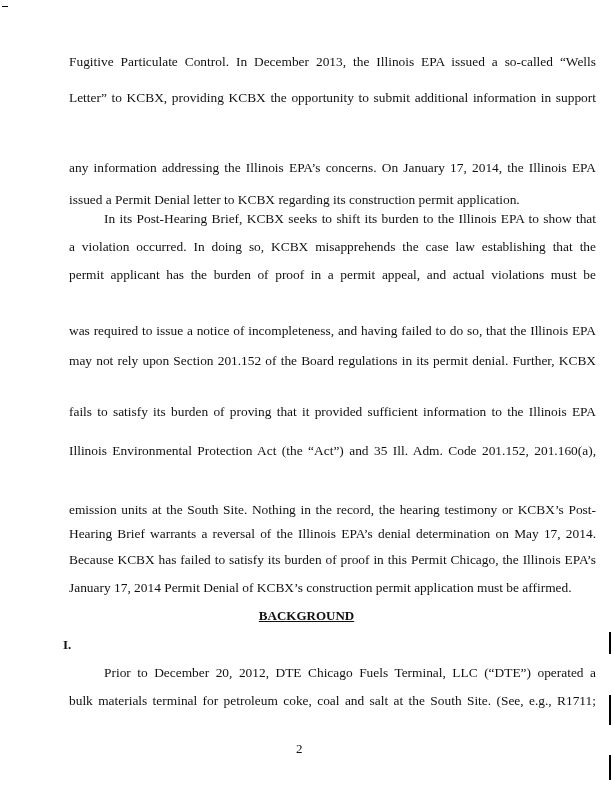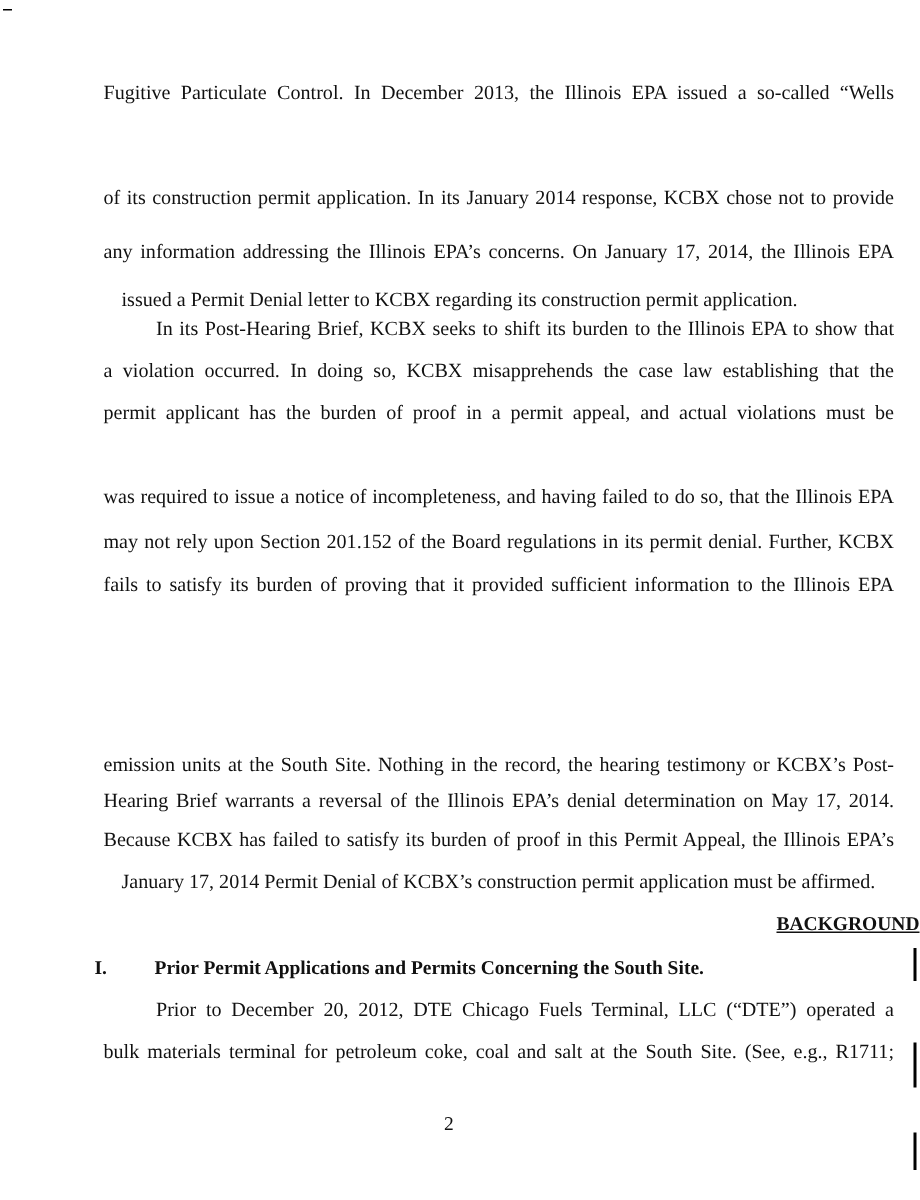--- a/index.html
+++ b/index.html
@@ -2,57 +2,57 @@
 <html><head>
   <meta charset="utf-8">
   <style>
     html, body { margin: 0; padding: 0; background: #ffffff; }
     body { width: 613px; height: 800px; position: relative; overflow: hidden;
            font-family: "Liberation Serif", serif; color: #111; }
     .page { position: absolute; left: 0; top: 0; width: 613px; height: 800px; }
     .line { position: absolute; left: 69px; width: 527px; font-size: 13.4px;
             line-height: 16px; white-space: nowrap; text-align: justify;
             text-align-last: justify; }
-    .line.last { text-align-last: left; margin-left: 12px; }
+    .line.last { text-align-last: left; }
     .line.indent { left: 104px; width: 492px; }
-    .heading { position: absolute; left: 0; width: 613px; top: 608px; text-align: right;
+    .heading { position: absolute; left: 0; width: 613px; top: 608px; text-align: center;
                font-weight: bold; font-size: 13px; text-decoration: underline; }
     .sec-num { position: absolute; left: 63px; top: 637px; font-weight: bold; font-size: 13px; }
     .sec-title { position: absolute; left: 103px; top: 637px; font-weight: bold; font-size: 13px; }
     .page-num { position: absolute; left: 296px; top: 741px; font-size: 13px; }
     .mark { position: absolute; background: #000; }
   </style>
 </head>
 <body>
 
 <div class="page">
 
   <div class="mark" style="left:2px;top:6px;width:6px;height:1px;"></div>
   <div class="mark" style="left:609px;top:632px;width:2px;height:22px;"></div>
   <div class="mark" style="left:609px;top:695px;width:2px;height:30px;"></div>
   <div class="mark" style="left:609px;top:755px;width:2px;height:25px;"></div>
 
   <div class="line" style="top:54px">Fugitive Particulate Control.  In December 2013, the Illinois EPA issued a so-called “Wells</div>
-  <div class="line" style="top:124px">of its construction permit application.  In its January 2014 response, KCBX chose not to provide</div>
+  <div class="line" style="top:90px">Letter” to KCBX, providing KCBX the opportunity to submit additional information in support</div>
   <div class="line" style="top:160px">any information addressing the Illinois EPA’s concerns.  On January 17, 2014, the Illinois EPA</div>
   <div class="line last" style="top:192px">issued a Permit Denial letter to KCBX regarding its construction permit application.</div>
 
   <div class="line indent" style="top:211px">In its Post-Hearing Brief, KCBX seeks to shift its burden to the Illinois EPA to show that</div>
   <div class="line" style="top:239px">a violation occurred.  In doing so, KCBX misapprehends the case law establishing that the</div>
   <div class="line" style="top:267px">permit applicant has the burden of proof in a permit appeal, and actual violations must be</div>
   <div class="line" style="top:323px">was required to issue a notice of incompleteness, and having failed to do so, that the Illinois EPA</div>
   <div class="line" style="top:353px">may not rely upon Section 201.152 of the Board regulations in its permit denial.  Further, KCBX</div>
-  <div class="line" style="top:382px">fails to satisfy its burden of proving that it provided sufficient information to the Illinois EPA</div>
+  <div class="line" style="top:404px">fails to satisfy its burden of proving that it provided sufficient information to the Illinois EPA</div>
+  <div class="line" style="top:443px">Illinois Environmental Protection Act (the “Act”) and 35 Ill. Adm. Code 201.152, 201.160(a),</div>
   <div class="line" style="top:502px">emission units at the South Site.  Nothing in the record, the hearing testimony or KCBX’s Post-</div>
   <div class="line" style="top:526px">Hearing Brief warrants a reversal of the Illinois EPA’s denial determination on May 17, 2014.</div>
-  <div class="line" style="top:552px">Because KCBX has failed to satisfy its burden of proof in this Permit Appeal, the Illinois EPA’s</div>
+  <div class="line" style="top:552px">Because KCBX has failed to satisfy its burden of proof in this Permit Chicago, the Illinois EPA’s</div>
   <div class="line last" style="top:580px">January 17, 2014 Permit Denial of KCBX’s construction permit application must be affirmed.</div>
 
   <div class="heading">BACKGROUND</div>
 
   <div class="sec-num">I.</div>
-  <div class="sec-title">Prior Permit Applications and Permits Concerning the South Site.</div>
 
   <div class="line indent" style="top:665px">Prior to December 20, 2012, DTE Chicago Fuels Terminal, LLC (“DTE”) operated a</div>
   <div class="line" style="top:693px">bulk materials terminal for petroleum coke, coal and salt at the South Site.  (See, e.g., R1711;</div>
 
   <div class="page-num">2</div>
 </div>
 
 </body></html>

